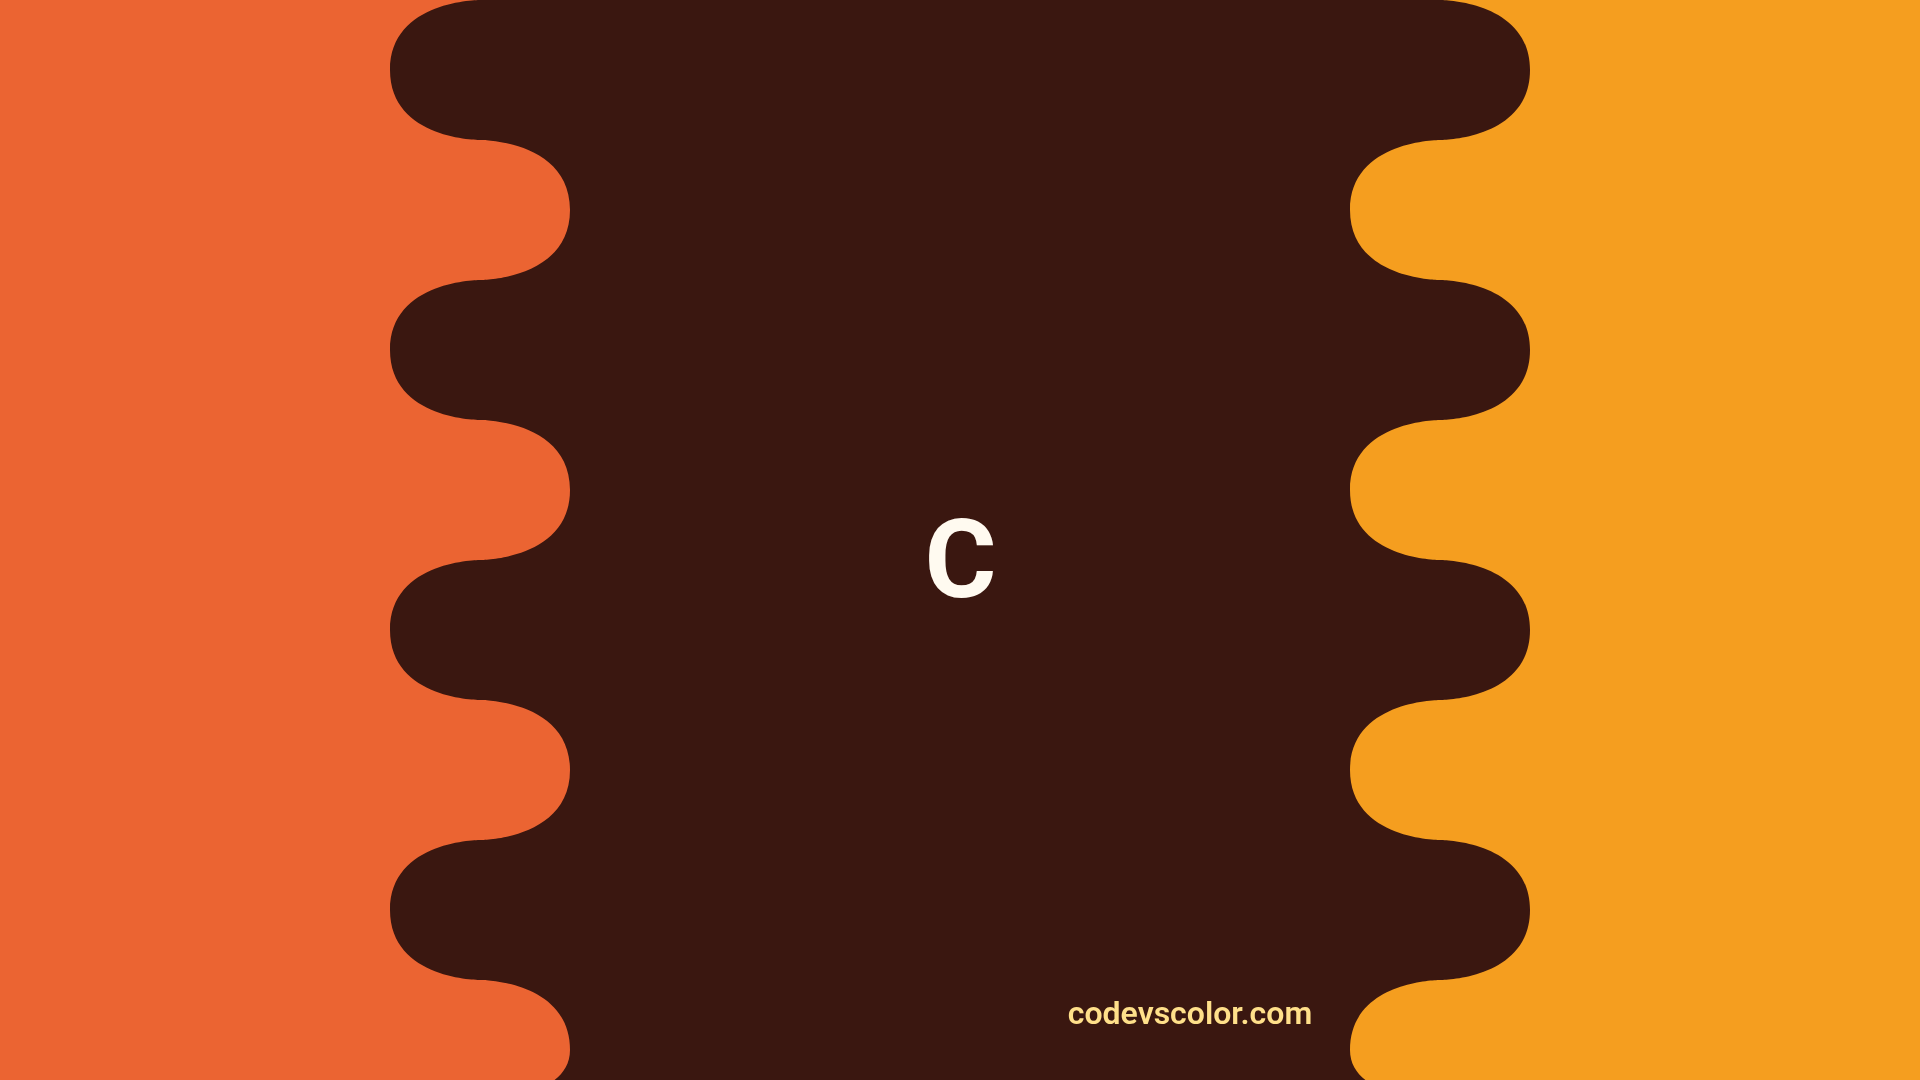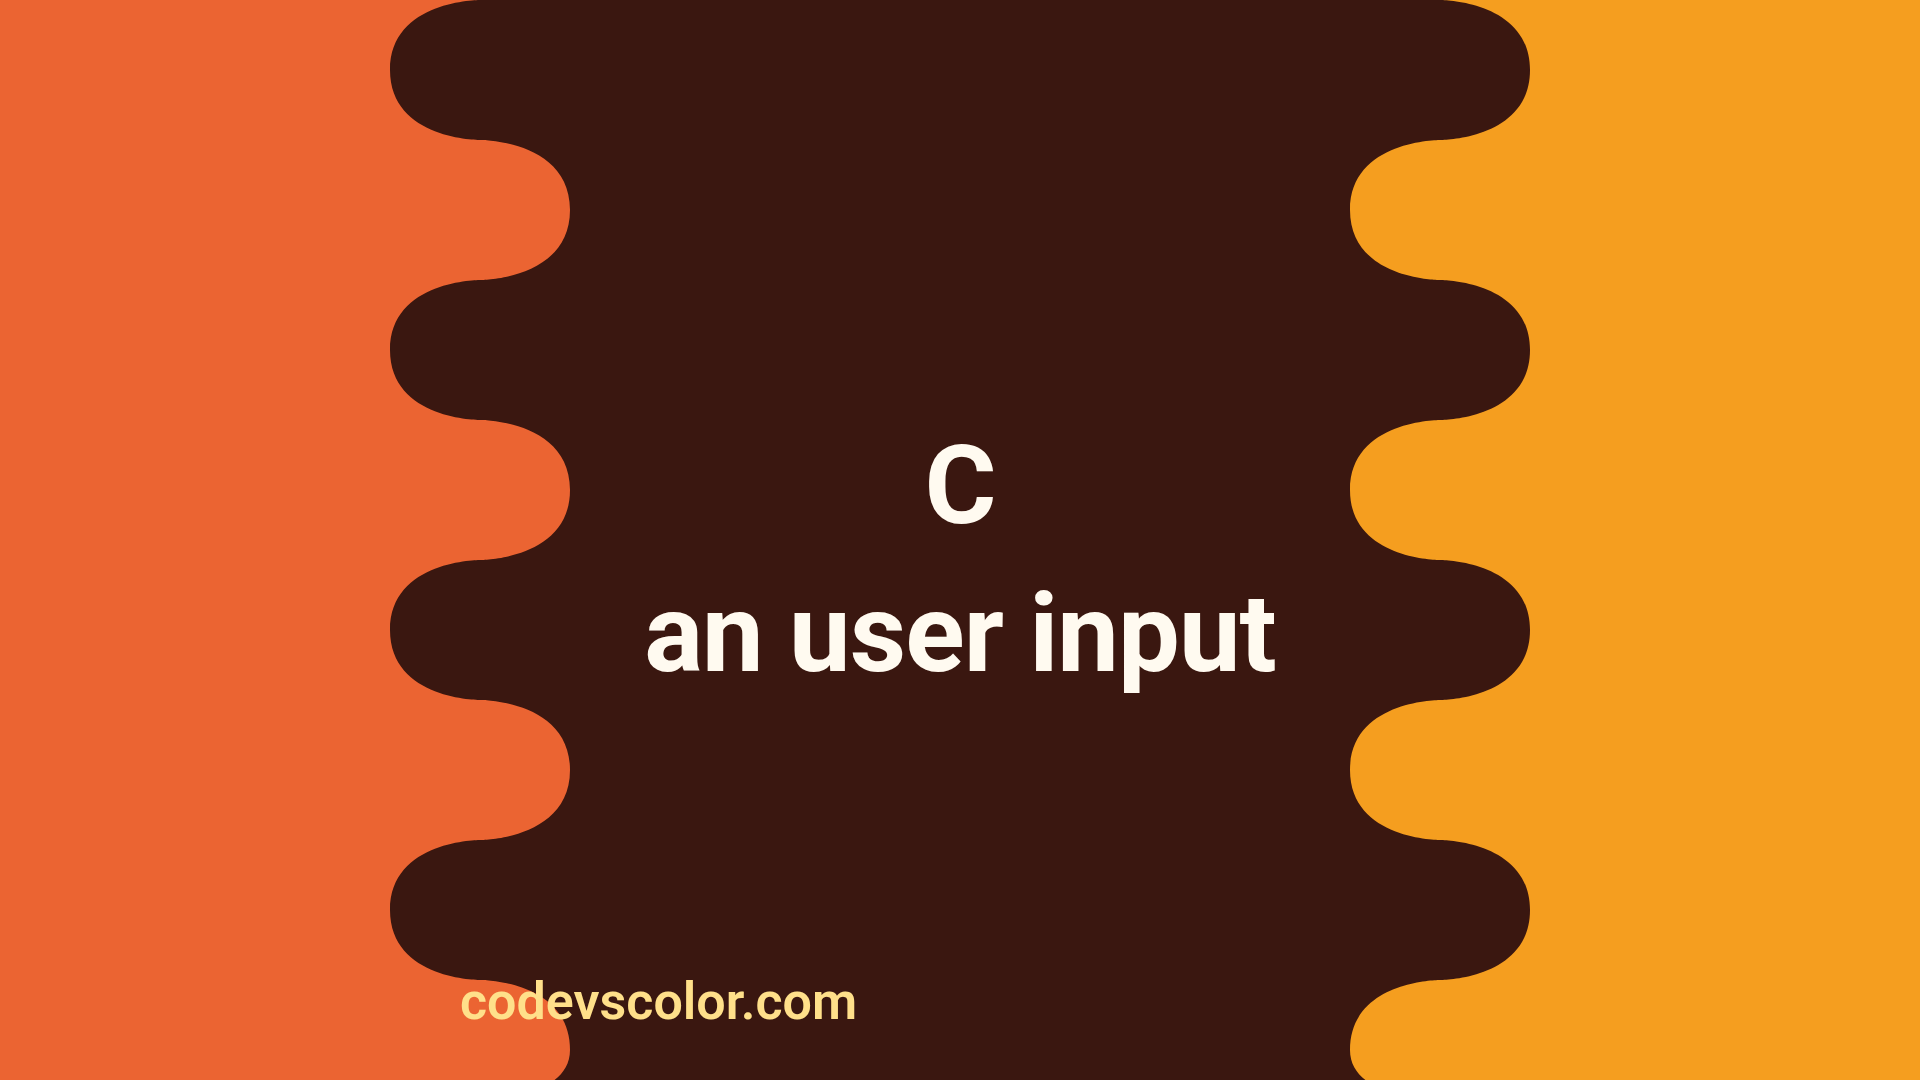--- a/index.html
+++ b/index.html
@@ -38,22 +38,22 @@
     font-weight: 700;
     color: #fffaf0;
     text-align: center;
     letter-spacing: -1px;
   }
   .watermark {
     position: absolute;
     bottom: 48px;
     left: 0;
     right: 0;
-    text-align: left;
-    font-size: 52px;
+    text-align: center;
+    font-size: 32px;
     font-weight: 600;
     color: #ffe08a;
     padding-left: 460px;
   }
 </style>
 </head>
 <body>
 
 <div class="canvas">
 
@@ -96,19 +96,18 @@
       C 570 140, 480 140, 480 140
       C 480 140, 390 140, 390 70
       C 390 0, 480 0, 480 0
       Z
     "></path>
   </svg>
 
   <div class="content">
     <div class="title">
       <div>C</div>
-      <div>an user input</div>
     </div>
   </div>
 
   <div class="watermark">codevscolor.com</div>
 
 </div>
 
 </body></html>

